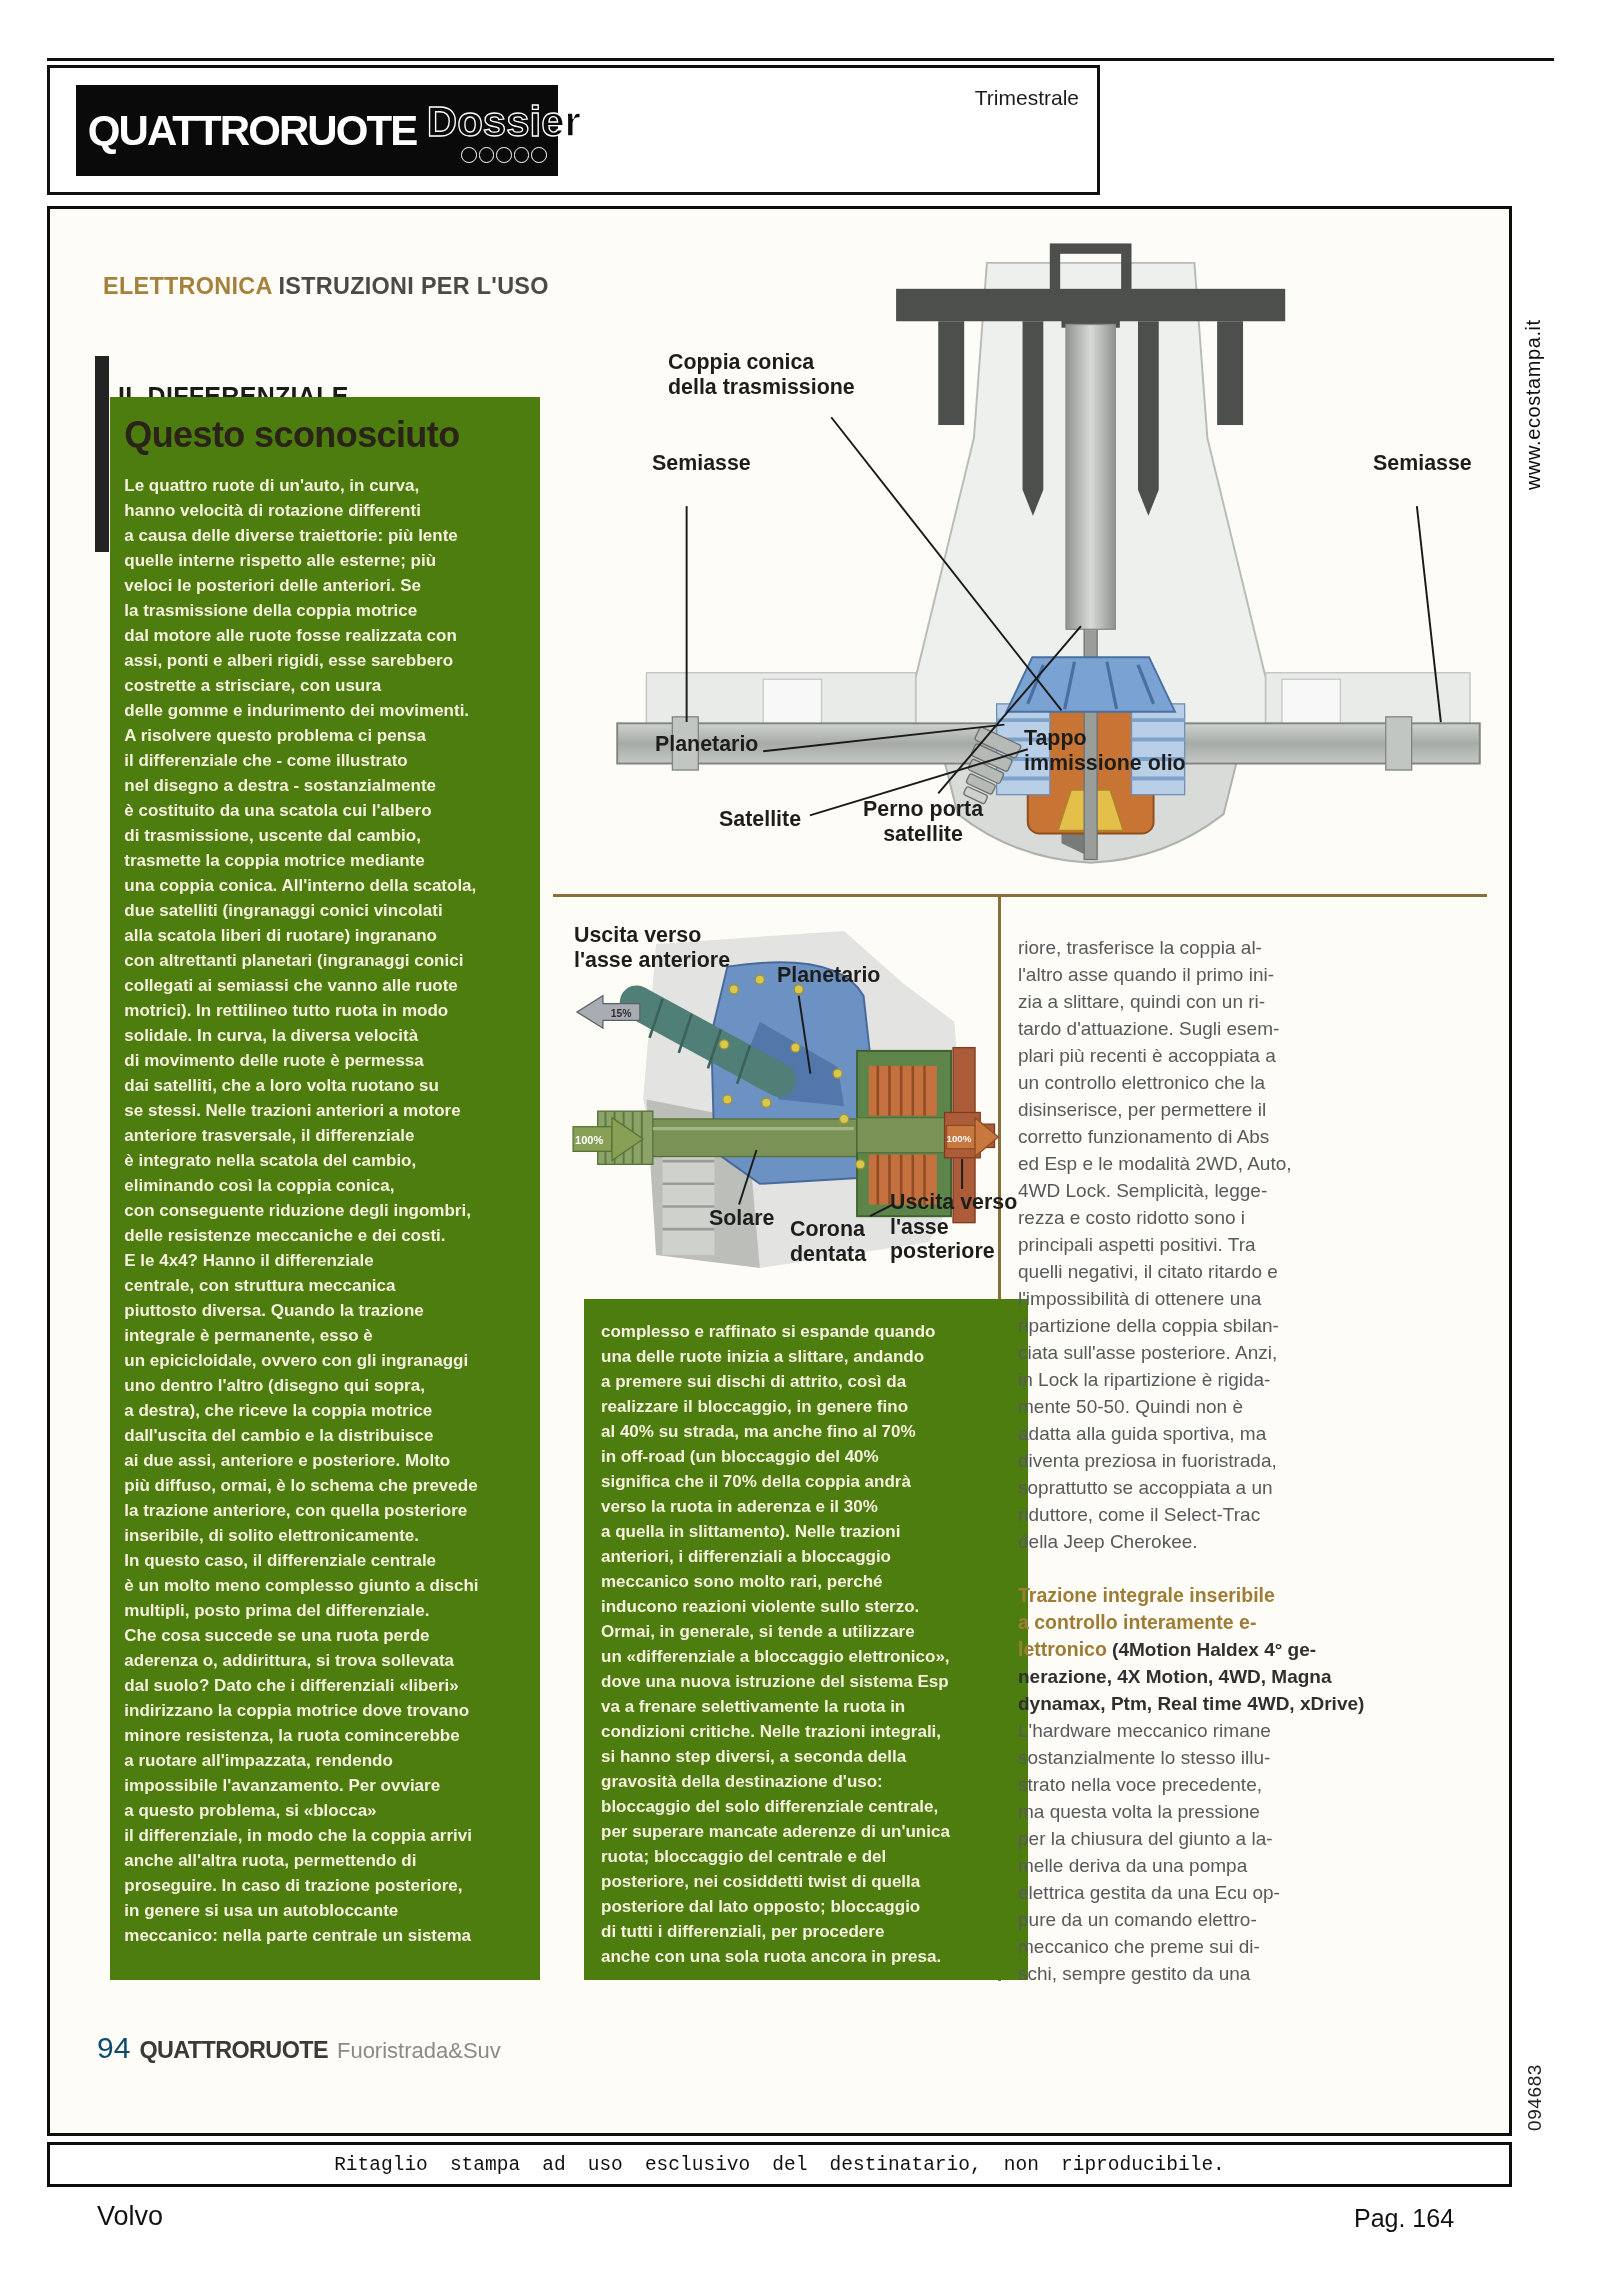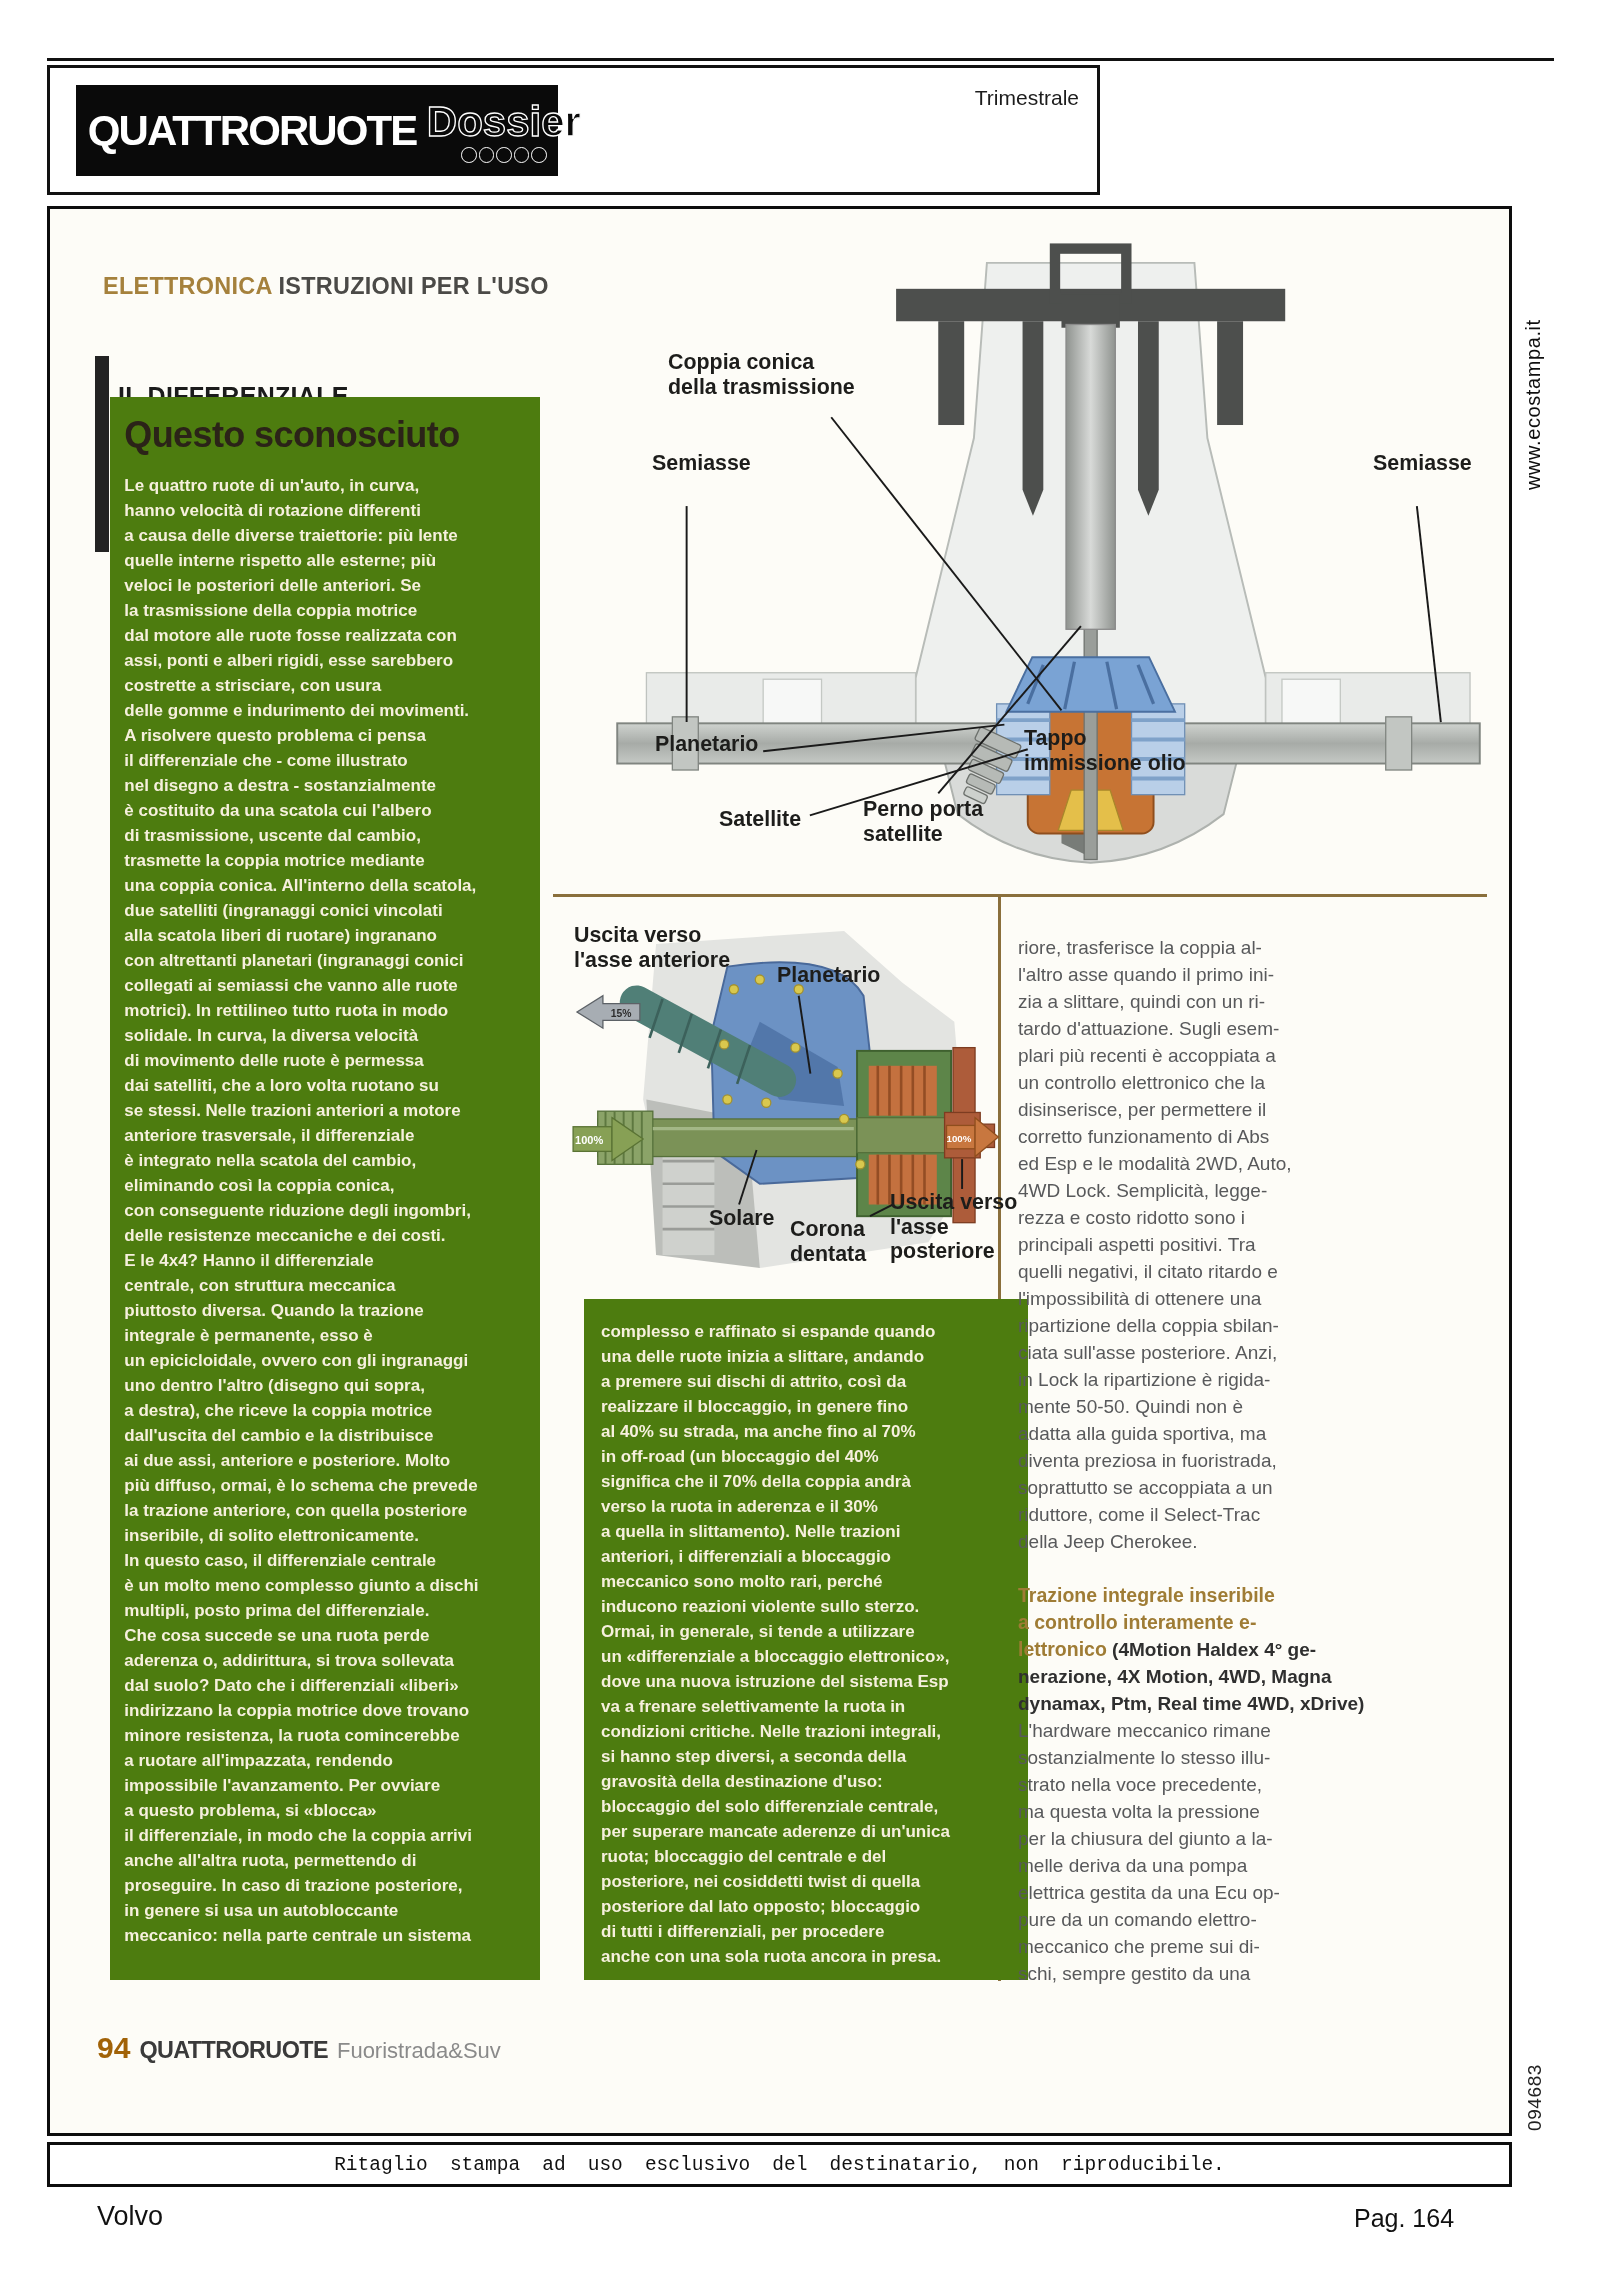--- a/index.html
+++ b/index.html
@@ -46,21 +46,21 @@
   
   .right-col{left:1018px;top:907px;width:470px;font-size:19px;line-height:27px;color:#58595b;}
   .right-col .gold-head{color:#9f7c35;font-weight:bold;font-size:19.5px;}
   .right-col .black-bold{color:#2f2f2f;font-weight:bold;font-size:19px;}
 
   
   .dlabel{font-size:21.4px;font-weight:bold;color:#1d1d1b;line-height:1.15;z-index:6;}
 
   
   .mag-footer{left:97px;top:2031px;display:flex;align-items:baseline;gap:9px;}
-  .mag-page{font-size:30px;font-weight:bold;color:#a16207;}
+  .mag-page{font-size:30px;font-weight:normal;color:#0c4a6e;}
   .mag-name{font-size:23.4px;font-weight:bold;color:#3a3a3a;letter-spacing:-0.6px;}
   .mag-ed{font-size:22px;color:#8a8a8a;}
 
   
   .ritaglio-bar{left:47px;top:2142px;width:1465px;height:45px;border:3.2px solid #0d0d0d;background:#fff;box-sizing:border-box;
                 display:flex;align-items:center;justify-content:center;}
   .ritaglio-text{font-family:"Liberation Mono",monospace;font-size:19.5px;color:#111;word-spacing:10.4px;}
   .subject{left:97px;top:2201px;font-size:27px;color:#111;}
   .page-ref{left:1354px;top:2204px;font-size:25px;color:#111;}
 
@@ -247,21 +247,21 @@
       <line x1="510" y1="898" x2="730" y2="640"></line>
     </g>
   </svg>
 
   <div class="abs dlabel pre" style="left:668px;top:350px;">Coppia conica
 della trasmissione</div>
   <div class="abs dlabel" style="left:652px;top:451px;">Semiasse</div>
   <div class="abs dlabel" style="left:1373px;top:451px;">Semiasse</div>
   <div class="abs dlabel" style="left:655px;top:732px;">Planetario</div>
   <div class="abs dlabel" style="left:719px;top:807px;">Satellite</div>
-  <div class="abs dlabel pre" style="left:863px;top:797px;text-align:left;">Perno porta
+  <div class="abs dlabel pre" style="left:863px;top:797px;text-align:center;">Perno porta
 satellite</div>
   <div class="abs dlabel pre" style="left:1024px;top:726px;">Tappo
 immissione olio</div>
 
   <div class="abs h-rule"></div>
   <div class="abs v-rule"></div>
 
   <svg class="abs" style="left:565px;top:905px;" width="435" height="389" viewBox="0 0 670 600">
     <path d="M140 60 L430 40 L520 120 L600 180 L620 420 L560 520 L300 560 L160 480 L120 300 Z" fill="#e3e4e1"></path>
     <polygon points="125,300 280,330 300,560 140,540" fill="#bcbeba"></polygon>

